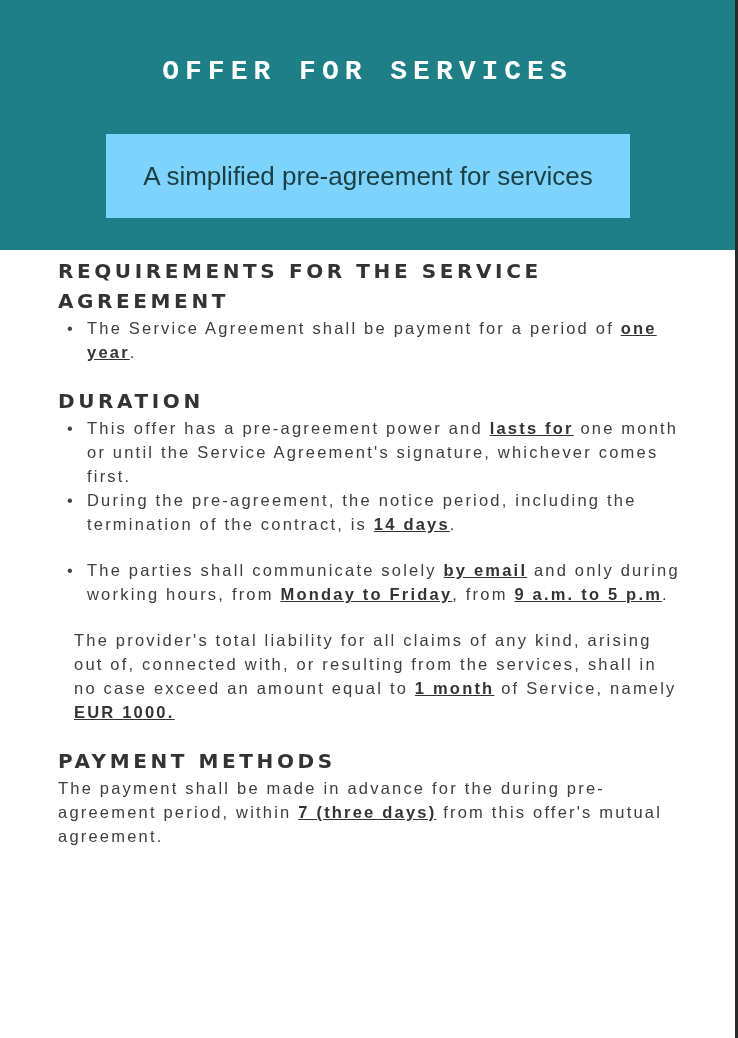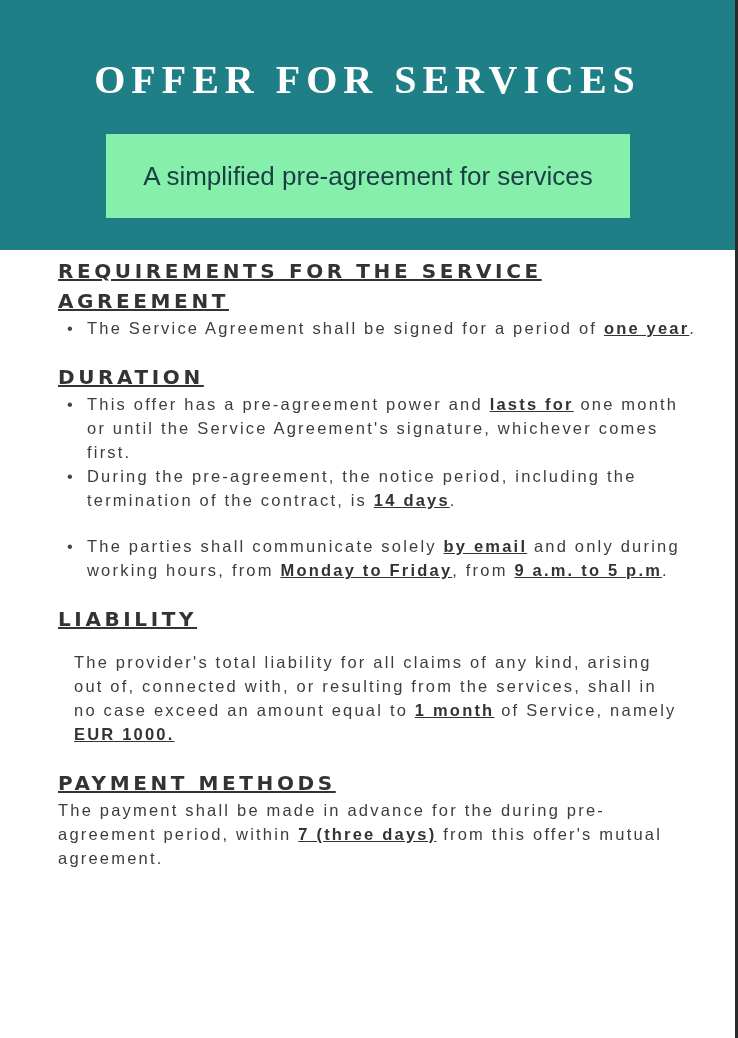--- a/index.html
+++ b/index.html
@@ -14,43 +14,42 @@
     position: absolute; top: 0; right: 0; width: 3px; height: 1038px;
     background: #2b2b2b;
   }
   .header {
     position: absolute; top: 0; left: 0; width: 735px; height: 250px;
     background: #1f7f86;
   }
   .title {
     position: absolute; top: 56px; left: 0; width: 735px;
     text-align: center; color: #ffffff;
-    font-weight: bold; font-size: 40px; letter-spacing: 6px;
-    font-family: Liberation Serif, serif;
+    font-weight: bold; font-size: 28px; letter-spacing: 6px;
+    font-family: Liberation Mono, monospace;
   }
   .subtitle-box {
     position: absolute; top: 134px; left: 106px; width: 524px; height: 84px;
-    background: #86efac;
+    background: #7dd3fc;
     display: flex; align-items: center; justify-content: center;
     text-align: left;
   }
   .subtitle {
     color: #1a3f42; font-size: 26px; line-height: 38px;
     font-family: "Liberation Sans", sans-serif;
     padding: 0 18px;
   }
   .content {
     position: absolute; top: 256px; left: 58px; width: 640px;
   }
   .section { margin-bottom: 22px; }
   .section h2 {
     margin: 0; font-size: 20px; font-weight: bold;
     letter-spacing: 3.6px; line-height: 30px; color: #333333;
     font-family: "DejaVu Sans", sans-serif;
-    text-decoration: underline;
   }
   ul { margin: 0; padding: 0 0 0 29px; list-style: none; }
   li { position: relative; }
   li::before {
     content: "•"; position: absolute; left: -20px; top: 0; color: #444;
   }
   .text {
     font-size: 16.5px; line-height: 24px; letter-spacing: 2.2px;
     color: #3d3d3d;
   }
@@ -64,40 +63,39 @@
   <div class="subtitle-box">
     <div class="subtitle">A simplified pre-agreement for services</div>
   </div>
 </div>
 
 <div class="content">
 
   <div class="section">
     <h2>REQUIREMENTS FOR THE SERVICE AGREEMENT</h2>
     <ul>
-      <li class="text"><span>The Service Agreement shall be signed for a period of </span><b>one year</b><span>.</span></li>
+      <li class="text"><span>The Service Agreement shall be payment for a period of </span><b>one year</b><span>.</span></li>
     </ul>
   </div>
 
   <div class="section">
     <h2>DURATION</h2>
     <ul>
       <li class="text"><span>This offer has a pre-agreement power and </span><b>lasts for</b><span> one month or until the Service Agreement's signature, whichever comes first.</span></li>
       <li class="text"><span>During the pre-agreement, the notice period, including the termination of the contract, is </span><b>14 days</b><span>.</span></li>
     </ul>
   </div>
 
   <div class="section">
     <ul>
       <li class="text"><span>The parties shall communicate solely </span><b>by email</b><span> and only during working hours, from </span><b>Monday to Friday</b><span>, from </span><b>9 a.m. to 5 p.m</b><span>.</span></li>
     </ul>
   </div>
 
   <div class="section">
-    <h2>LIABILITY</h2>
     <p class="text" style="margin:16px"><span>The provider's total liability for all claims of any kind, arising out of, connected with, or resulting from the services, shall in no case exceed an amount equal to </span><b>1 month</b><span> of Service, namely </span><b>EUR 1000.</b></p>
   </div>
 
   <div class="section">
     <h2>PAYMENT METHODS</h2>
     <p class="text" style="margin:0"><span>The payment shall be made in advance for the during pre-agreement period, within </span><b>7 (three days)</b><span> from this offer's mutual agreement.</span></p>
   </div>
 
 </div>
 

